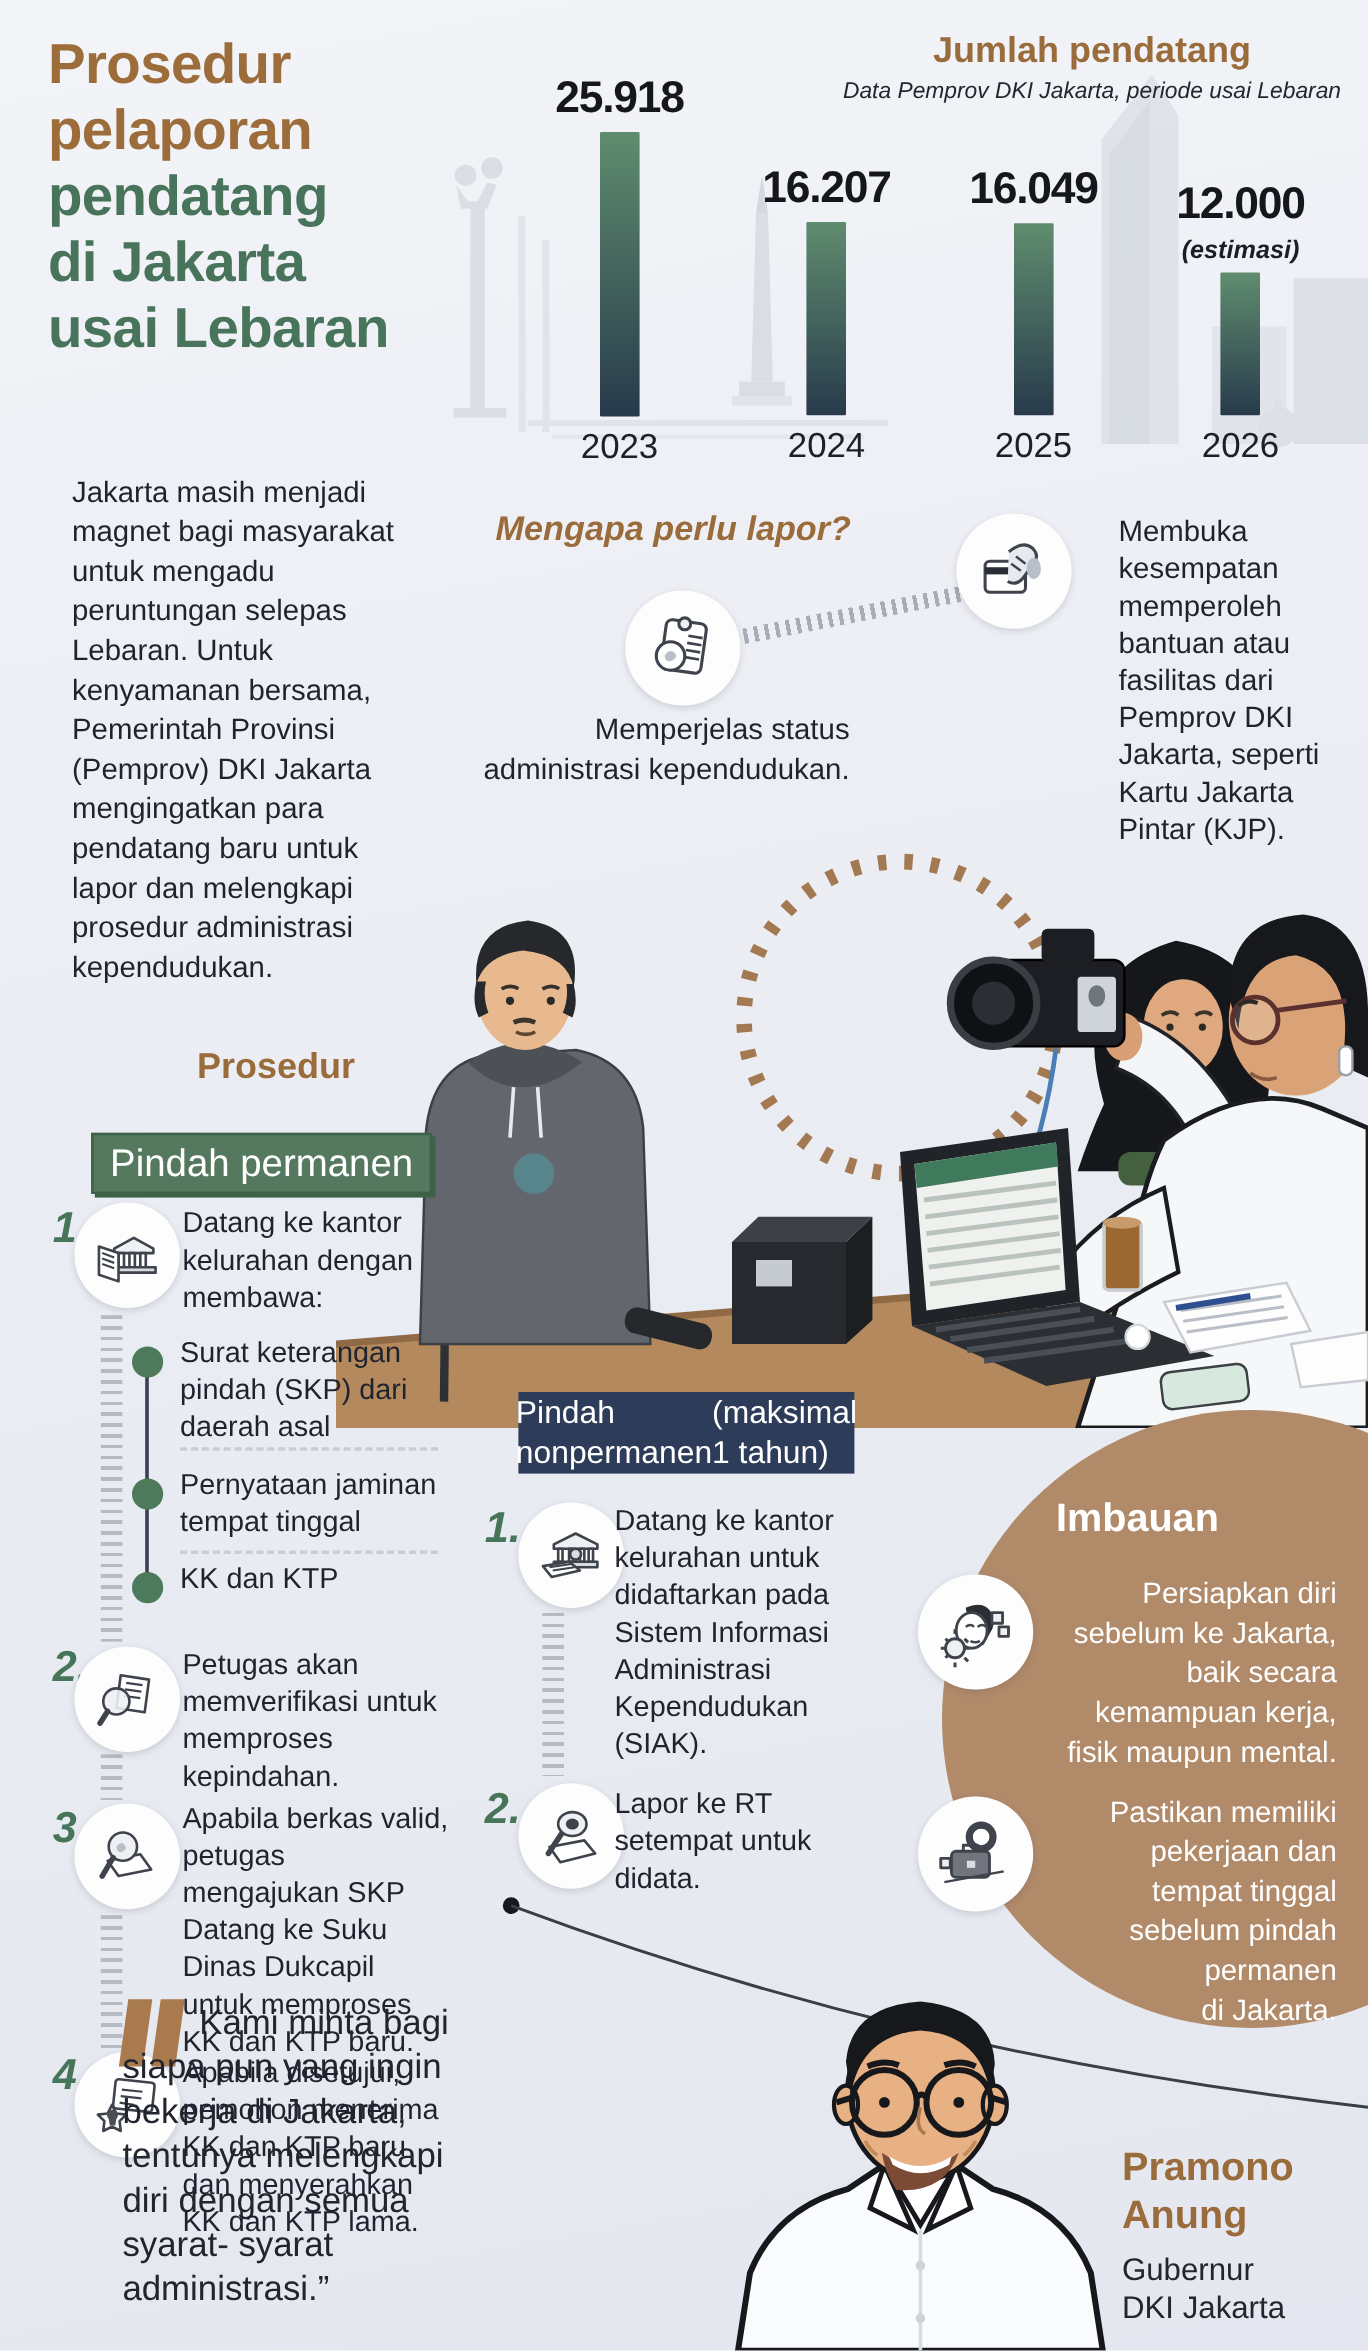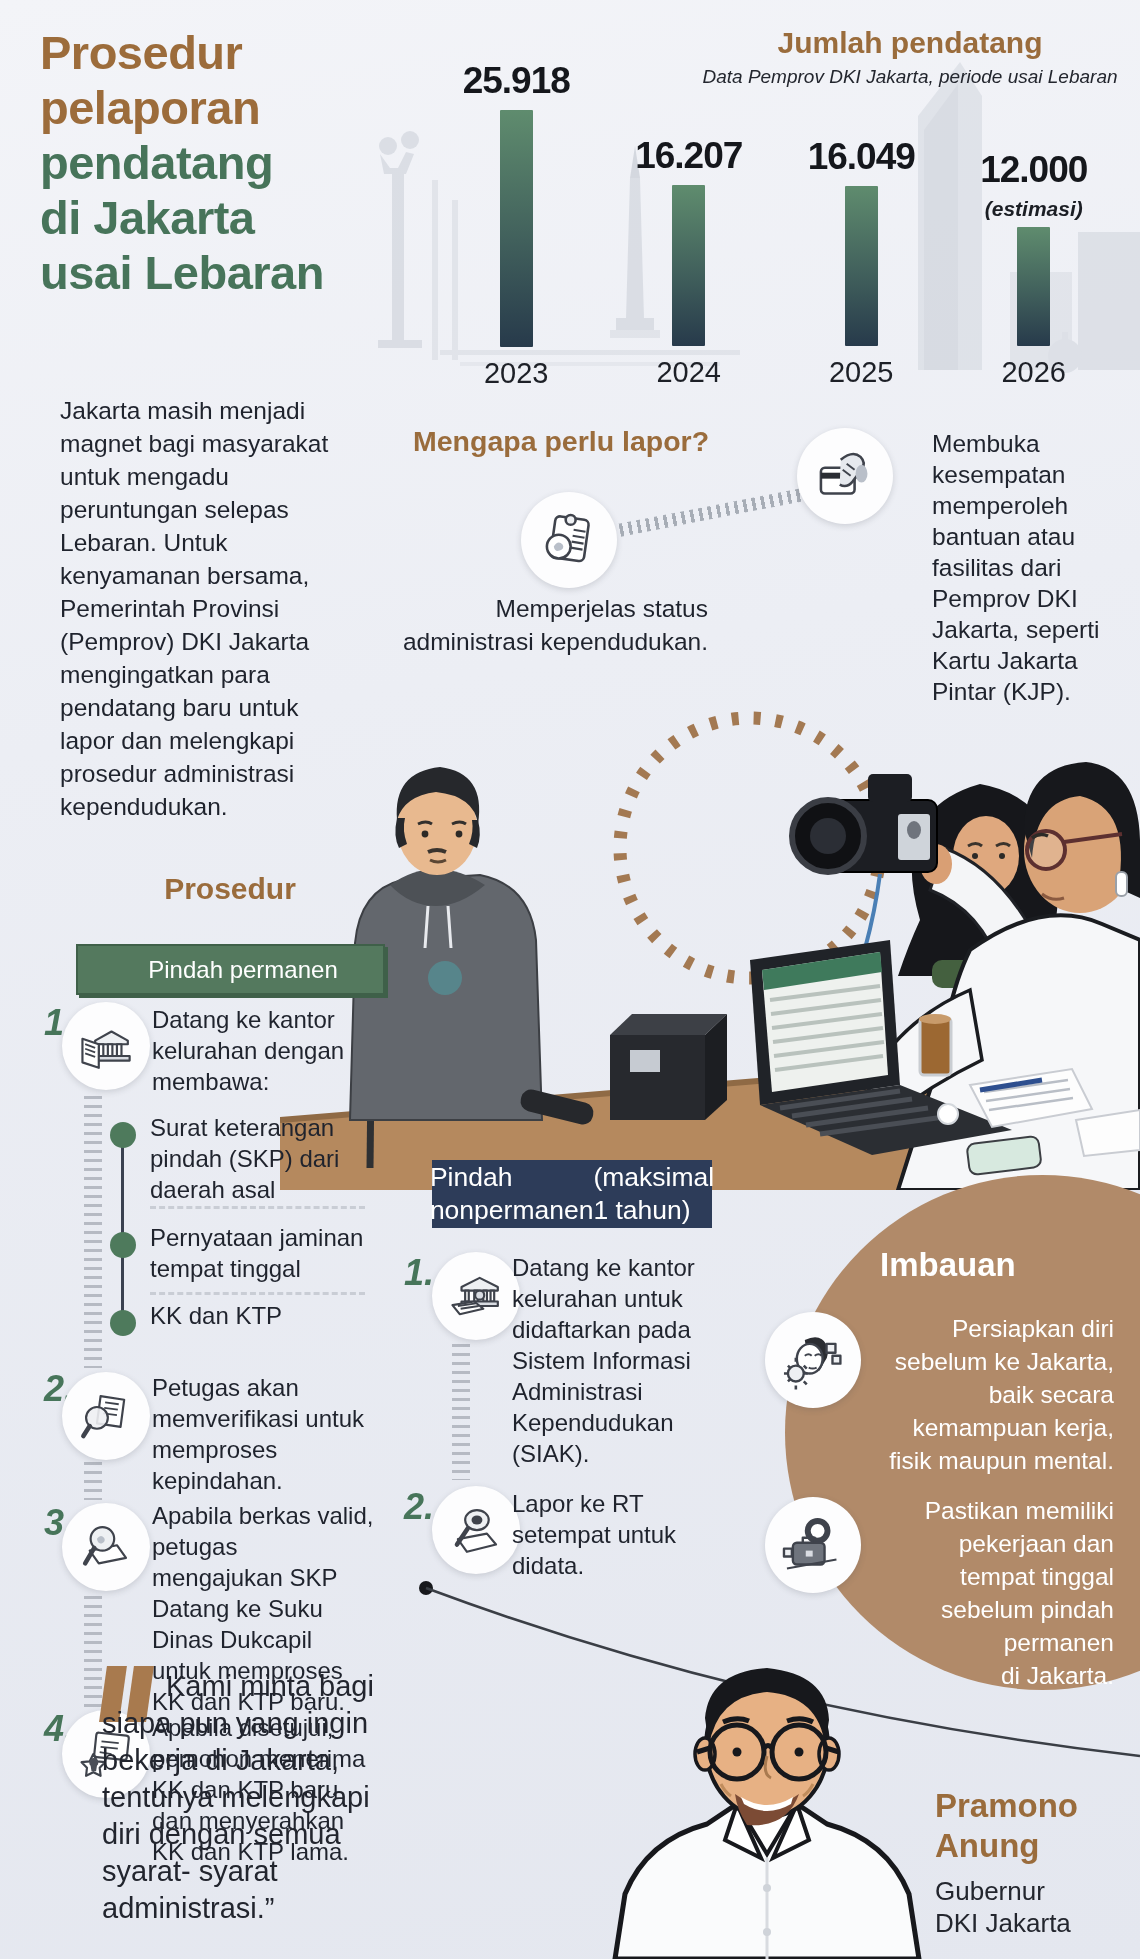--- a/index.html
+++ b/index.html
@@ -16,34 +16,34 @@
   #chart-head{position:absolute;left:265px;top:8px;width:440px;text-align:center;}
   #chart-title{font-size:30px;font-weight:700;color:#9a6c3c;}
   #chart-sub{font-size:19px;font-style:italic;color:#23262e;margin-top:6px;}
   #chart-bars{position:absolute;left:5px;top:42px;width:690px;height:330px;display:flex;justify-content:space-around;align-items:flex-end;}
   .bar-col{width:165px;display:flex;flex-direction:column;align-items:center;justify-content:flex-end;height:100%;}
   .bar-label{font-size:37px;font-weight:700;color:#15171c;letter-spacing:-1px;margin-bottom:8px;}
   .bar-note{font-size:21px;font-style:italic;font-weight:600;color:#1b1e24;margin:-2px 0 6px;}
   .bar{width:33px;border-radius:1px;}
   .bar-year{font-size:29px;color:#1d2027;margin-top:10px;height:34px;}
   #intro{left:40px;top:394px;width:340px;font-size:24.5px;line-height:33px;color:#1f232d;margin-left:20px;}
-  #why-head{left:413px;top:425px;font-size:28.5px;font-weight:700;color:#9a6c3c;}
+  #why-head{left:413px;top:425px;font-size:28.5px;font-weight:700;color:#9a6c3c;font-style:italic;}
   #why-text1{left:398px;top:592px;width:310px;text-align:right;font-size:24.5px;line-height:33px;color:#1f232d;}
   #why-text2{left:884px;top:428px;width:250px;font-size:24.5px;line-height:31px;color:#1f232d;margin-left:48px;}
   #why-dots{left:618px;top:506px;width:186px;height:13px;transform:rotate(-11deg);
     background:repeating-linear-gradient(to right,#a7adb6 0 3.5px,transparent 3.5px 9px);}
   
   .icircle{position:absolute;border-radius:50%;background:#fdfdfe;box-shadow:0 2px 6px rgba(60,65,80,.18);
     display:flex;align-items:center;justify-content:center;}
   .d96{width:96px;height:96px;} .d88{width:88px;height:88px;}
   .icircle svg{width:66%;height:66%;}
   
   #prosedur-head{left:60px;top:872px;width:340px;text-align:center;font-size:30px;font-weight:700;color:#9a6c3c;}
   .banner-green{left:76px;top:944px;width:280px;height:47px;background:#54795e;border:2px solid #3f6049;
-    box-shadow:3px 3px 0 #3f6049;color:#fff;font-size:24px;display:flex;align-items:center;justify-content:center;padding-left:25px;}
+    box-shadow:3px 3px 0 #3f6049;color:#fff;font-size:32px;display:flex;align-items:center;justify-content:center;}
   .banner-navy{left:432px;top:1160px;width:280px;height:68px;background:#2d3c59;color:#fff;font-size:26.5px;
     line-height:1.25;display:flex;flex-direction:row;align-items:center;justify-content:center;z-index:3;}
   .step-num{font-size:36px;font-weight:700;font-style:italic;color:#47755a;z-index:3;}
   .step-txt{font-size:24px;line-height:31px;color:#1f232d;z-index:3;}
   .ladder{width:18px;background:repeating-linear-gradient(to bottom,#b6bac3 0 3px,transparent 3px 9px);z-index:2;}
   .req-dot{width:26px;height:26px;border-radius:50%;background:#4e7a5c;z-index:3;}
   #req-line{left:121px;top:1136px;width:3px;height:182px;background:#3a4150;z-index:2;}
   .req-sep{border-top:3px dashed #c9cdd5;width:215px;z-index:2;}
   
   #imbauan-circle{left:785px;top:1175px;width:515px;height:515px;border-radius:50%;background:#b18a69;z-index:2;}

